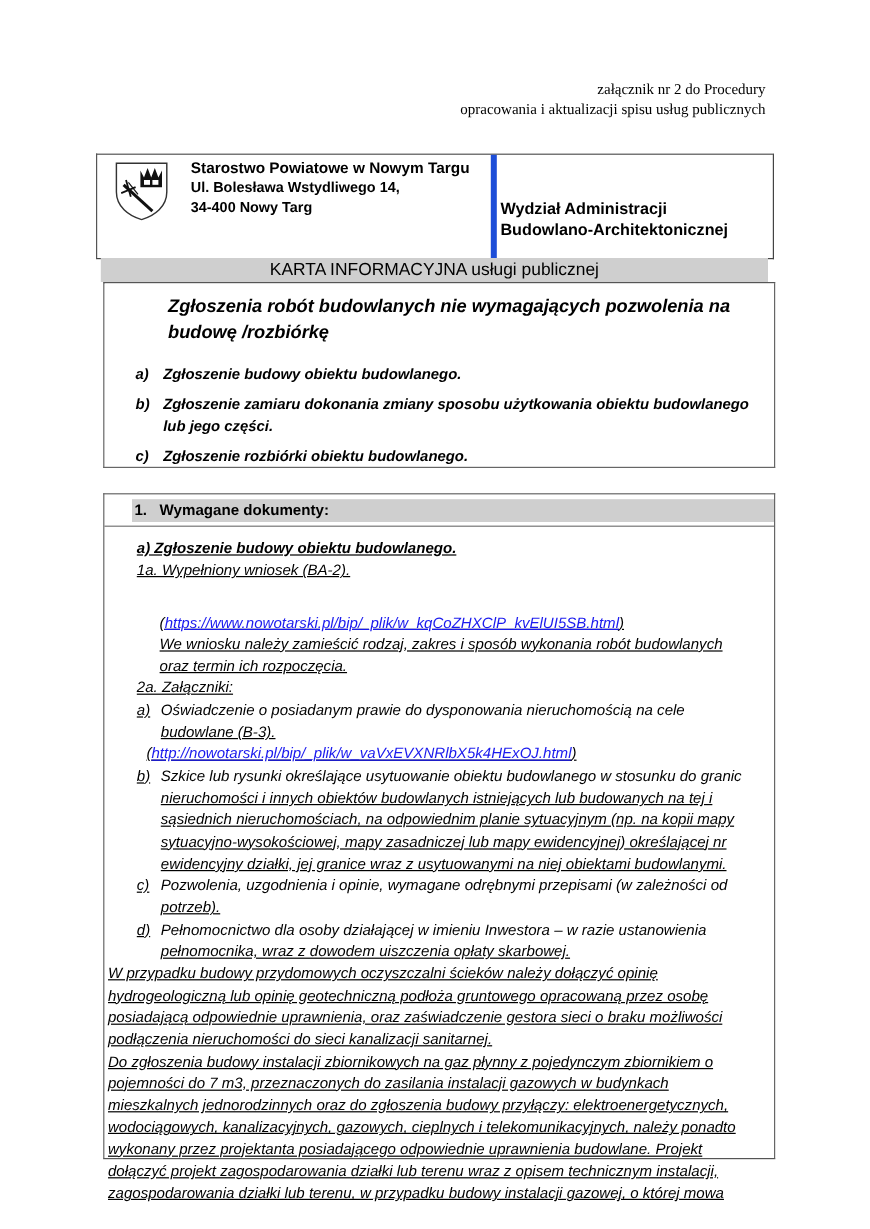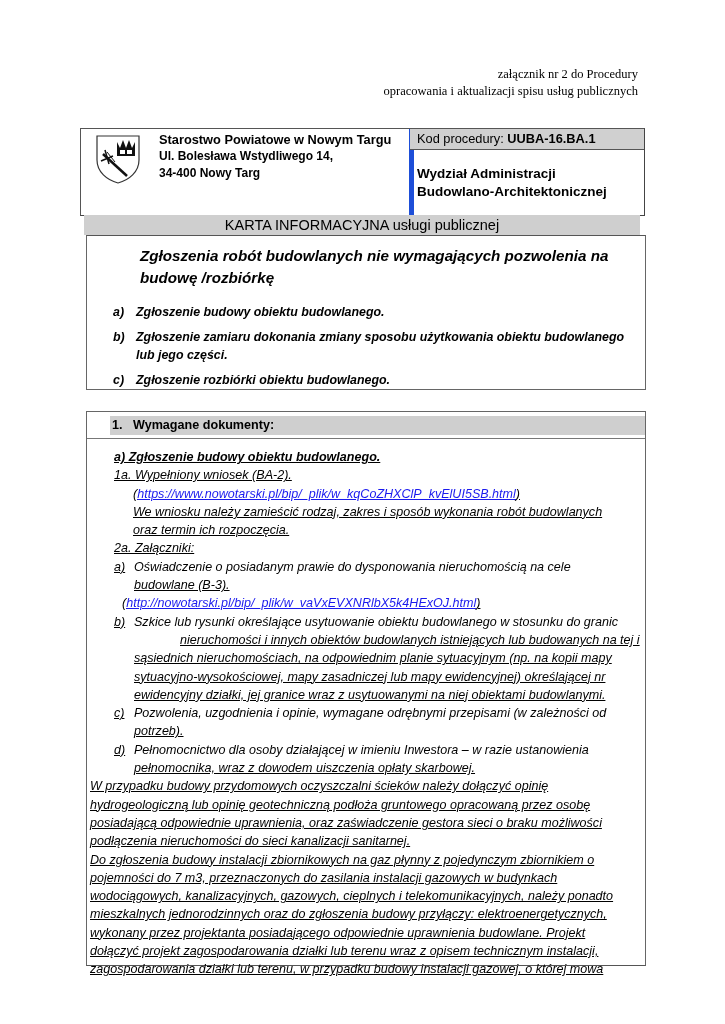--- a/index.html
+++ b/index.html
@@ -59,21 +59,20 @@
       <line x1="10" y1="16" x2="14" y2="30" stroke="#111" stroke-width="1.5"></line>
       <line x1="12" y1="18" x2="20" y2="28" stroke="#111" stroke-width="1"></line>
     </svg>
     <div class="org sans">
       <div class="name">Starostwo Powiatowe w Nowym Targu</div>
       <div>Ul. Bolesława Wstydliwego 14,</div>
       <div>34-400 Nowy Targ</div>
     </div>
   </div>
   <div class="header-right">
-    <div class="code sans"><span>Kod procedury: </span><b>UUBA-16.BA.1</b></div>
     <div class="dept sans">
       <div>Wydział Administracji</div>
       <div>Budowlano-Architektonicznej</div>
     </div>
   </div>
 </div>
 
 <div class="karta sans">KARTA INFORMACYJNA usługi publicznej</div>
 
 <div class="box1 sans">
@@ -101,47 +100,47 @@
 <div class="box2 sans">
   <div class="sec-head">
     <span class="num">1.</span>
     <span class="txt">Wymagane dokumenty:</span>
   </div>
   <div class="sec-line"></div>
 
   <div class="content">
     <div class="ln b" style="left:27px;">a)  Zgłoszenie budowy obiektu budowlanego.</div>
     <div class="ln" style="left:27px;">1a. Wypełniony wniosek (BA-2).</div>
-    <div class="ln" style="left:46px;">(<a class="lnk" href="#">https://www.nowotarski.pl/bip/_plik/w_kqCoZHXClP_kvElUI5SB.html</a>)</div>
+    <div class="ln" style="left:46px;margin-top:25px;">(<a class="lnk" href="#">https://www.nowotarski.pl/bip/_plik/w_kqCoZHXClP_kvElUI5SB.html</a>)</div>
     <div class="ln" style="left:46px;">We wniosku należy zamieścić rodzaj, zakres i sposób wykonania robót budowlanych</div>
     <div class="ln" style="left:46px;">oraz termin ich rozpoczęcia.</div>
     <div class="ln" style="left:27px;">2a. Załączniki:</div>
 
     <div class="ln" style="left:27px;"><span>a)</span><span style="position:absolute;left:20px;">Oświadczenie o posiadanym prawie do dysponowania nieruchomością na cele</span></div>
     <div class="ln" style="left:47px;">budowlane  (B-3).</div>
     <div class="ln" style="left:35px;">(<a class="lnk" href="#">http://nowotarski.pl/bip/_plik/w_vaVxEVXNRlbX5k4HExOJ.html</a>)</div>
 
     <div class="ln" style="left:27px;"><span>b)</span><span style="position:absolute;left:20px;">Szkice lub rysunki określające usytuowanie obiektu budowlanego w stosunku do granic</span></div>
-    <div class="ln" style="left:47px;margin-left:46px;">nieruchomości i innych obiektów budowlanych istniejących lub budowanych na tej i</div>
+    <div class="ln" style="left:47px;">nieruchomości i innych obiektów budowlanych istniejących lub budowanych na tej i</div>
     <div class="ln" style="left:47px;">sąsiednich nieruchomościach, na odpowiednim planie sytuacyjnym (np. na kopii mapy</div>
     <div class="ln" style="left:47px;">sytuacyjno-wysokościowej, mapy zasadniczej lub mapy ewidencyjnej) określającej nr</div>
     <div class="ln" style="left:47px;">ewidencyjny działki, jej granice wraz z usytuowanymi na niej obiektami budowlanymi.</div>
 
     <div class="ln" style="left:27px;"><span>c)</span><span style="position:absolute;left:20px;">Pozwolenia, uzgodnienia i opinie, wymagane odrębnymi przepisami (w zależności od</span></div>
     <div class="ln" style="left:47px;">potrzeb).</div>
 
     <div class="ln" style="left:27px;"><span>d)</span><span style="position:absolute;left:20px;">Pełnomocnictwo dla osoby działającej w imieniu Inwestora – w razie ustanowienia</span></div>
     <div class="ln" style="left:47px;">pełnomocnika, wraz z dowodem uiszczenia opłaty skarbowej.</div>
 
     <div class="ln" style="left:3px;">W przypadku budowy przydomowych oczyszczalni ścieków należy dołączyć opinię</div>
     <div class="ln" style="left:3px;">hydrogeologiczną lub opinię geotechniczną podłoża gruntowego opracowaną przez osobę</div>
     <div class="ln" style="left:3px;">posiadającą odpowiednie uprawnienia, oraz zaświadczenie gestora sieci o braku możliwości</div>
     <div class="ln" style="left:3px;">podłączenia nieruchomości do sieci kanalizacji sanitarnej.</div>
 
     <div class="ln" style="left:3px;">Do zgłoszenia budowy instalacji zbiornikowych na gaz płynny z pojedynczym zbiornikiem o</div>
     <div class="ln" style="left:3px;">pojemności do 7 m3, przeznaczonych do zasilania instalacji gazowych w budynkach</div>
+    <div class="ln" style="left:3px;">mieszkalnych jednorodzinnych oraz do zgłoszenia budowy przyłączy: elektroenergetycznych,</div>
     <div class="ln" style="left:3px;">wodociągowych, kanalizacyjnych, gazowych, cieplnych i telekomunikacyjnych, należy ponadto</div>
-    <div class="ln" style="left:3px;">mieszkalnych jednorodzinnych oraz do zgłoszenia budowy przyłączy: elektroenergetycznych,</div>
     <div class="ln" style="left:3px;">wykonany przez projektanta posiadającego odpowiednie uprawnienia budowlane. Projekt</div>
     <div class="ln" style="left:3px;">dołączyć projekt zagospodarowania działki lub terenu wraz z opisem technicznym instalacji,</div>
     <div class="ln" style="left:3px;">zagospodarowania działki lub terenu, w przypadku budowy instalacji gazowej, o której mowa</div>
   </div>
 </div>
 
 </body></html>

